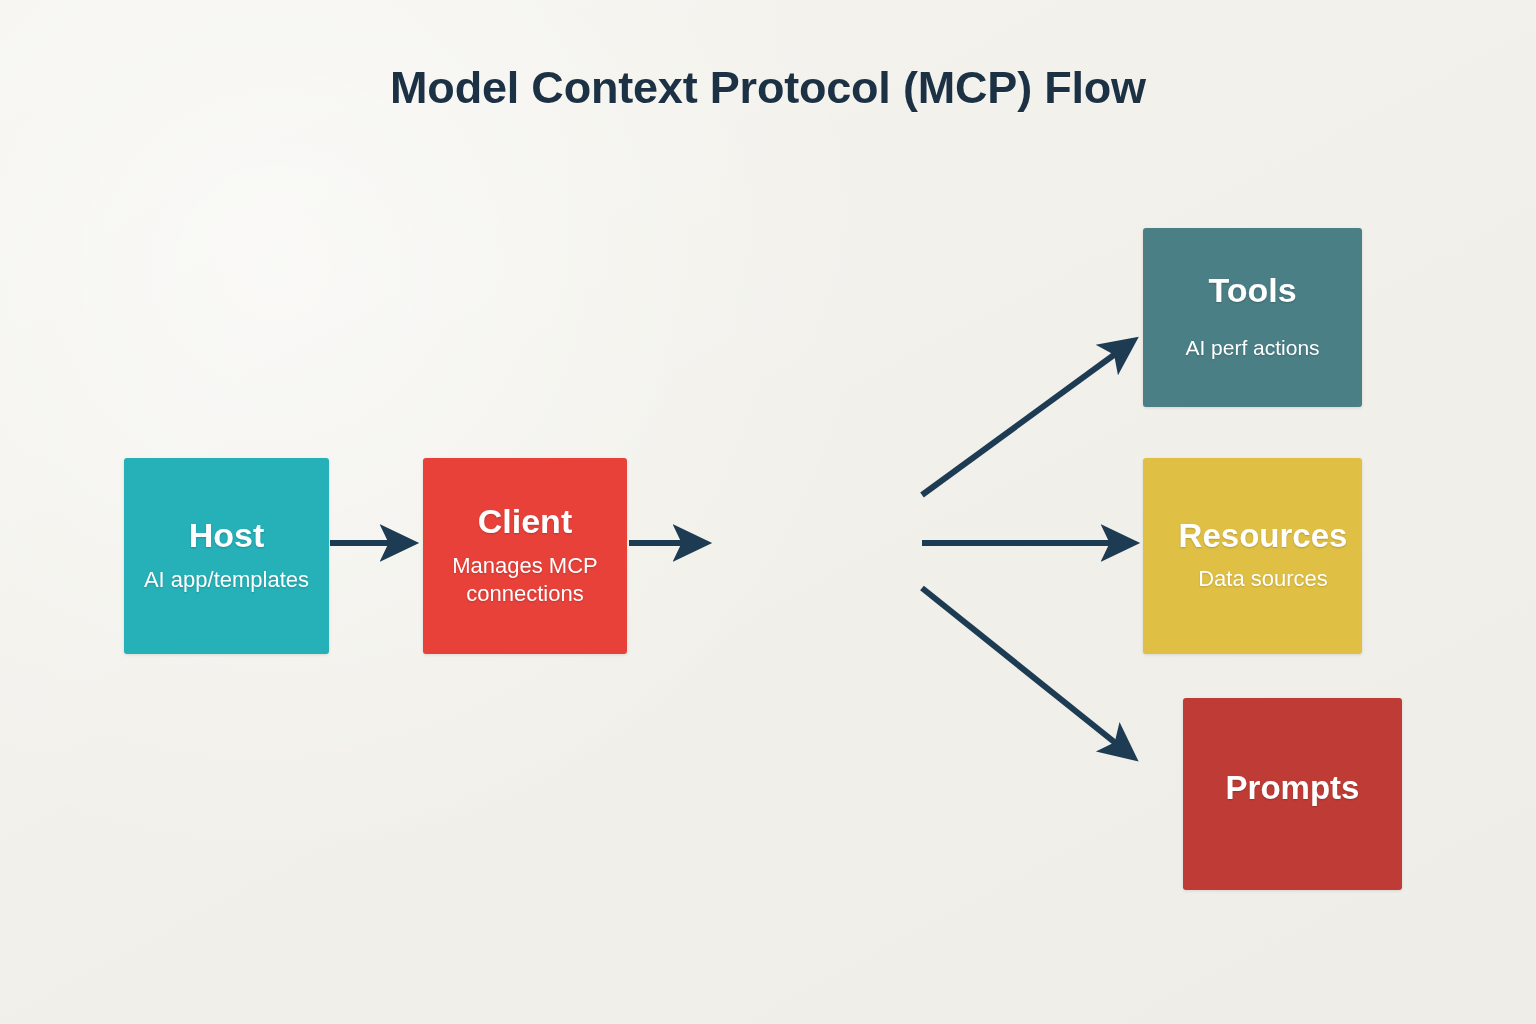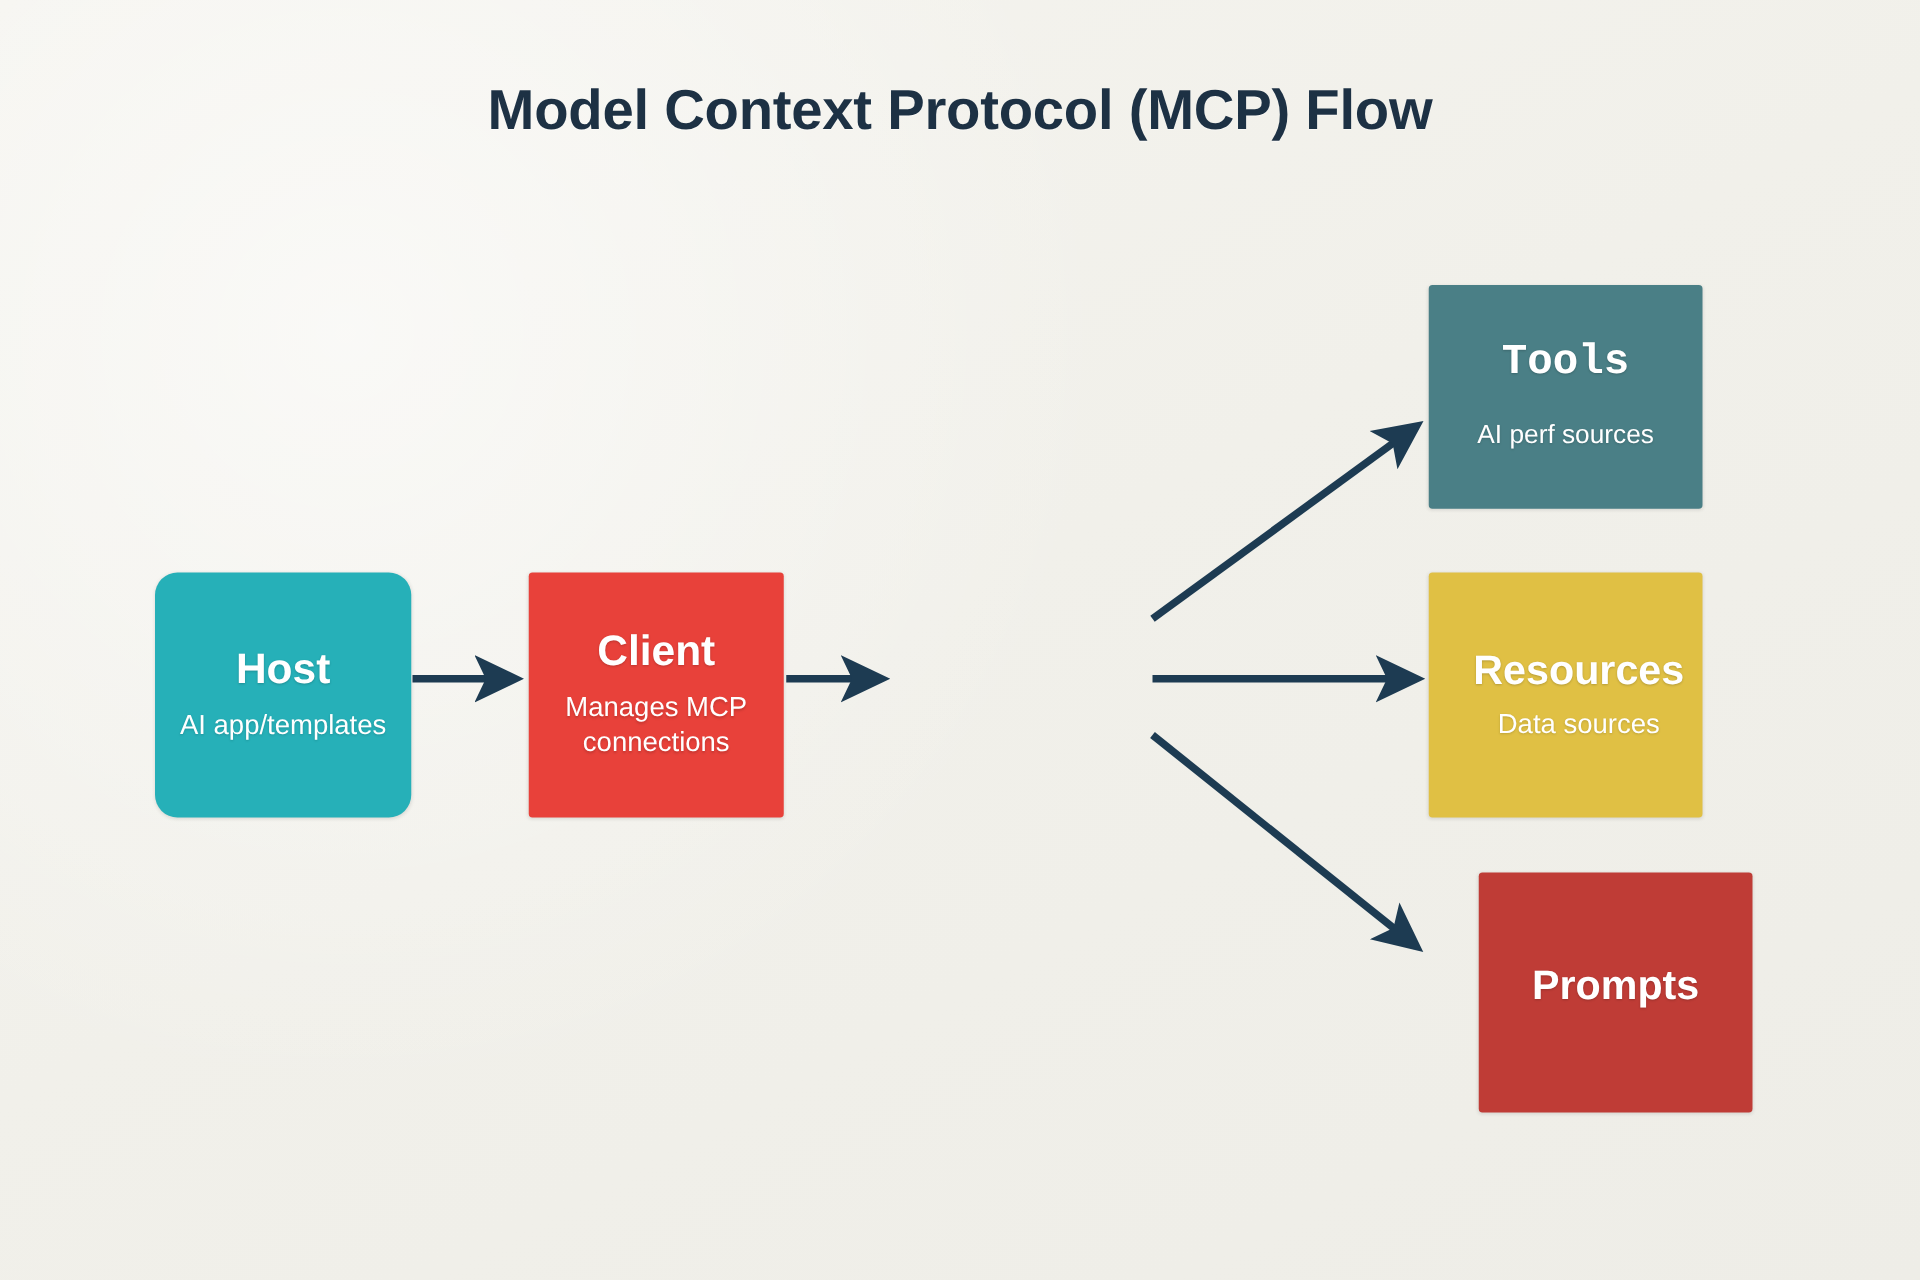--- a/index.html
+++ b/index.html
@@ -75,28 +75,28 @@
   .node-subtitle {
     color: #ffffff;
     font-size: 22px;
     font-weight: normal;
     line-height: 1.28;
     text-shadow: 0 1px 2px rgba(0,0,0,0.17);
     max-width: 100%;
   }
 
   
-  #node-host      { left: 124px;  top: 458px; width: 205px; height: 196px; border-radius: 18px; }
+  #node-host      { left: 124px;  top: 458px; width: 205px; height: 196px; }
   #node-client    { left: 423px;  top: 458px; width: 204px; height: 196px; text-align: center; }
   #node-server    { left: 715px;  top: 458px; width: 206px; height: 196px; }
   #node-tools     { left: 1143px; top: 228px; width: 219px; height: 179px; }
   #node-resources { left: 1143px; top: 458px; width: 219px; height: 196px; }
   #node-prompts   { left: 1143px; top: 698px; width: 219px; height: 192px; }
 
-  #node-tools .node-title     { margin-bottom: 26px; font-family: Liberation Mono, monospace; }
+  #node-tools .node-title     { margin-bottom: 26px; }
   #node-tools .node-subtitle  { font-size: 21px; }
   #node-resources .node-title { font-size: 33px; }
   #node-prompts .node-title   { font-size: 33px; }
 </style>
 </head>
 <body>
 
 <div id="canvas" style="background-color: rgb(242, 241, 236);">
 
   <div class="diagram-title" style="color: rgb(29, 49, 68);">Model Context Protocol (MCP) Flow</div>
@@ -123,21 +123,21 @@
   </div>
 
   <div class="node" id="node-client" style="background-color: rgb(232, 65, 58);">
     <div class="node-title">Client</div>
     <div class="node-subtitle">Manages MCP connections</div>
   </div>
 
 
   <div class="node" id="node-tools" style="background-color: rgb(74, 127, 134);">
     <div class="node-title">Tools</div>
-    <div class="node-subtitle">AI perf sources</div>
+    <div class="node-subtitle">AI perf actions</div>
   </div>
 
   <div class="node" id="node-resources" style="background-color: rgb(224, 192, 68); padding-left: 31px;">
     <div class="node-title">Resources</div>
     <div class="node-subtitle">Data sources</div>
   </div>
 
   <div class="node" id="node-prompts" style="background-color: rgb(191, 60, 54); margin-left: 40px;">
     <div class="node-title">Prompts</div>
   </div>

